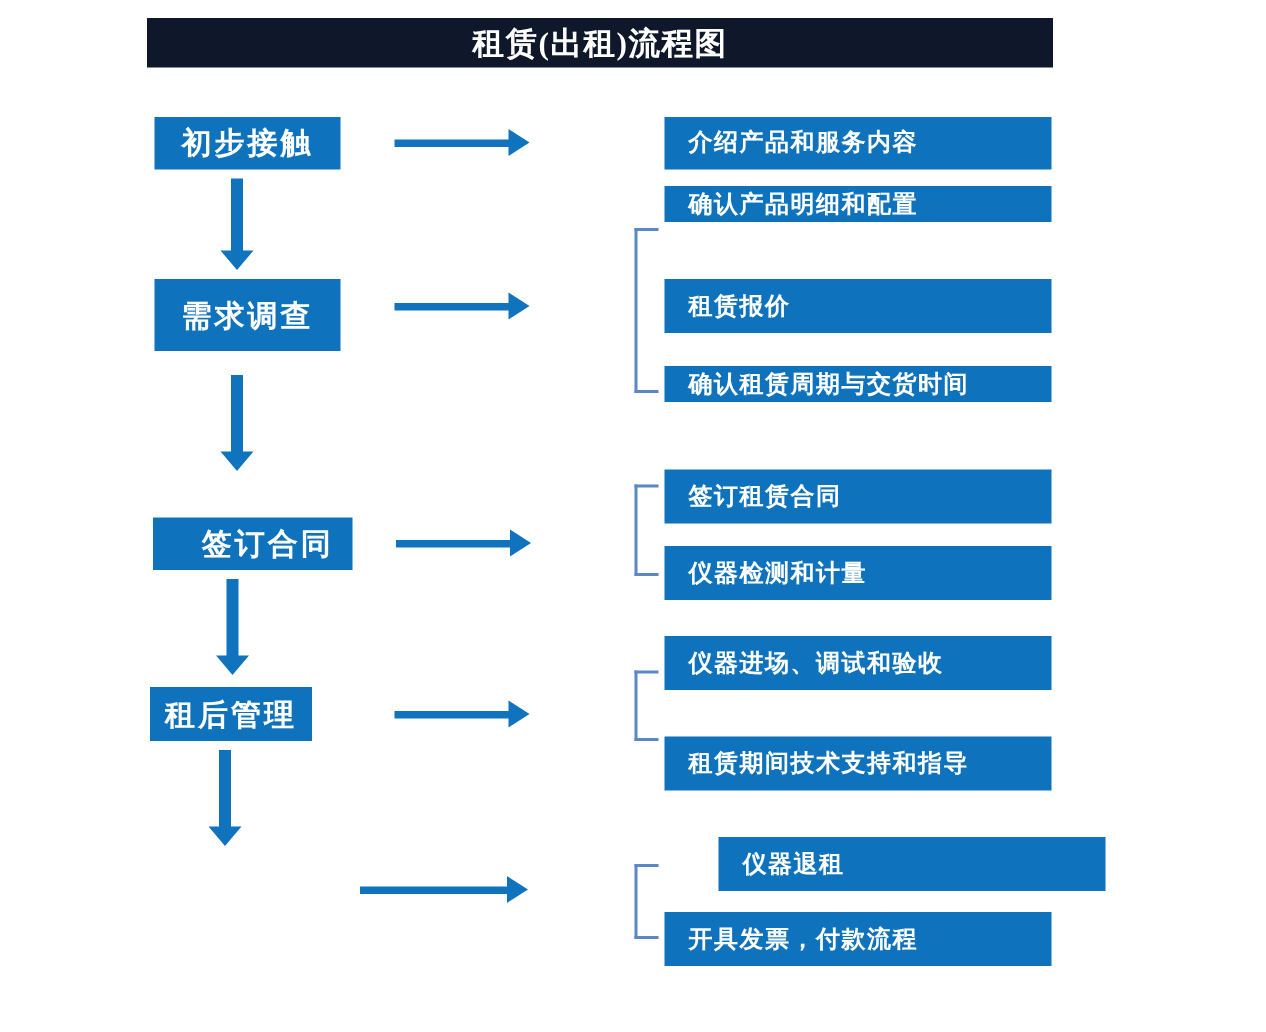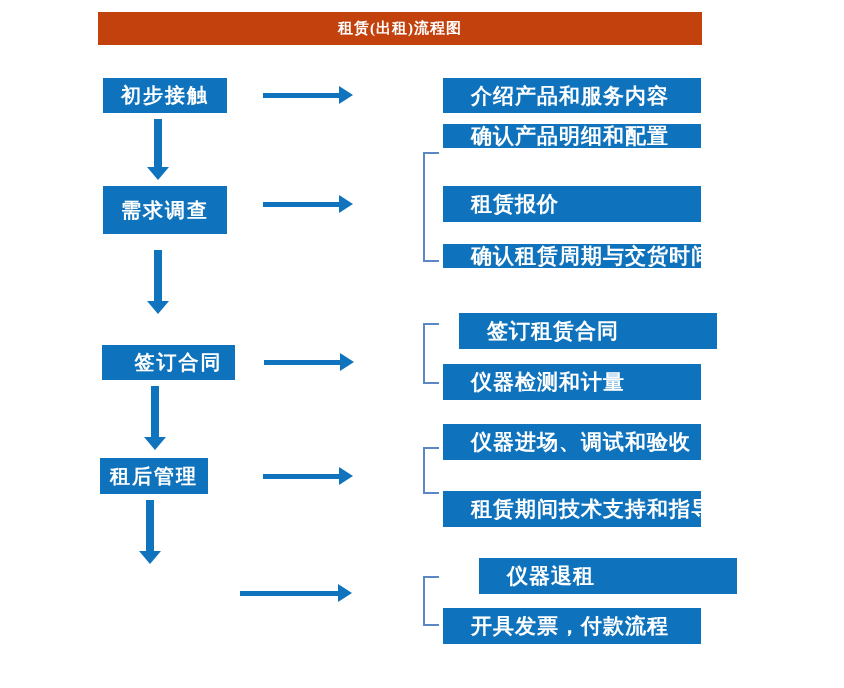--- a/index.html
+++ b/index.html
@@ -11,23 +11,23 @@
     position: relative;
     width: 844px;
     height: 688px;
     background: #ffffff;
     overflow: hidden;
     font-family: "Liberation Serif", "DejaVu Serif", serif;
   }
   .title-banner {
     position: absolute;
     left: 98px; top: 12px; width: 604px; height: 33px;
-    background: #c2410c;
+    background: #0f172a;
     color: #ffffff;
-    font-size: 15px;
+    font-size: 21px;
     font-weight: bold;
     display: flex;
     align-items: center;
     justify-content: center;
     letter-spacing: 1px;
   }
   .step-box {
     position: absolute;
     background: #0f72bc;
     color: #ffffff;
@@ -38,25 +38,25 @@
     justify-content: center;
     letter-spacing: 2px;
     white-space: nowrap;
   }
   .detail-box {
     position: absolute;
     left: 443px;
     width: 258px;
     background: #0f72bc;
     color: #ffffff;
-    font-size: 21px;
+    font-size: 16px;
     font-weight: bold;
     display: flex;
     align-items: center;
-    padding-left: 28px;
+    padding-left: 16px;
     box-sizing: border-box;
     letter-spacing: 1px;
     white-space: nowrap;
   }
   
   .h-arrow {
     position: absolute;
     height: 18px;
   }
   .h-arrow .shaft {
@@ -159,21 +159,21 @@
   <div class="bracket" style="top:323px; height:61px;"></div>
   <div class="bracket" style="top:447px; height:47px;"></div>
   <div class="bracket" style="top:576px; height:50px;"></div>
 
   <div class="detail-box" style="top:78px;  height:35px;">介绍产品和服务内容</div>
 
   <div class="detail-box" style="top:124px; height:24px;">确认产品明细和配置</div>
   <div class="detail-box" style="top:186px; height:36px;text-align:center;">租赁报价</div>
   <div class="detail-box" style="top:244px; height:24px;">确认租赁周期与交货时间</div>
 
-  <div class="detail-box" style="top:313px; height:36px;margin-left:16px;">签订租赁合同</div>
+  <div class="detail-box" style="top:313px; height:36px;">签订租赁合同</div>
   <div class="detail-box" style="top:364px; height:36px;">仪器检测和计量</div>
 
   <div class="detail-box" style="top:424px; height:36px;">仪器进场、调试和验收</div>
   <div class="detail-box" style="top:491px; height:36px;">租赁期间技术支持和指导</div>
 
   <div class="detail-box" style="top:558px; height:36px;margin-left:36px;">仪器退租</div>
   <div class="detail-box" style="top:608px; height:36px;">开具发票，付款流程</div>
 
 </div>
 

